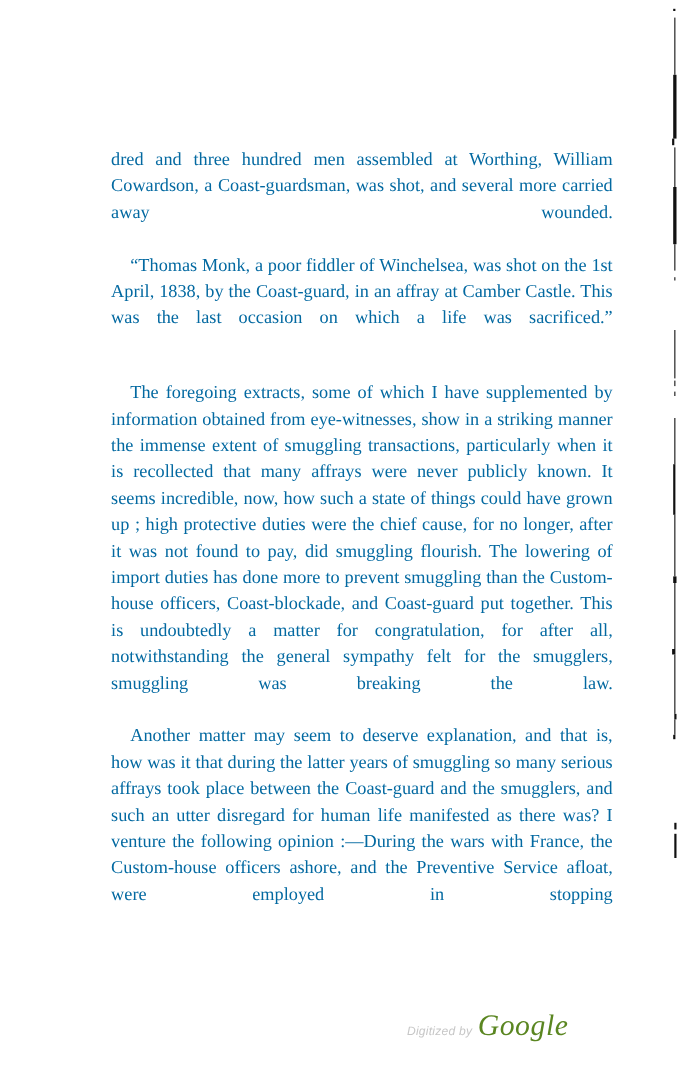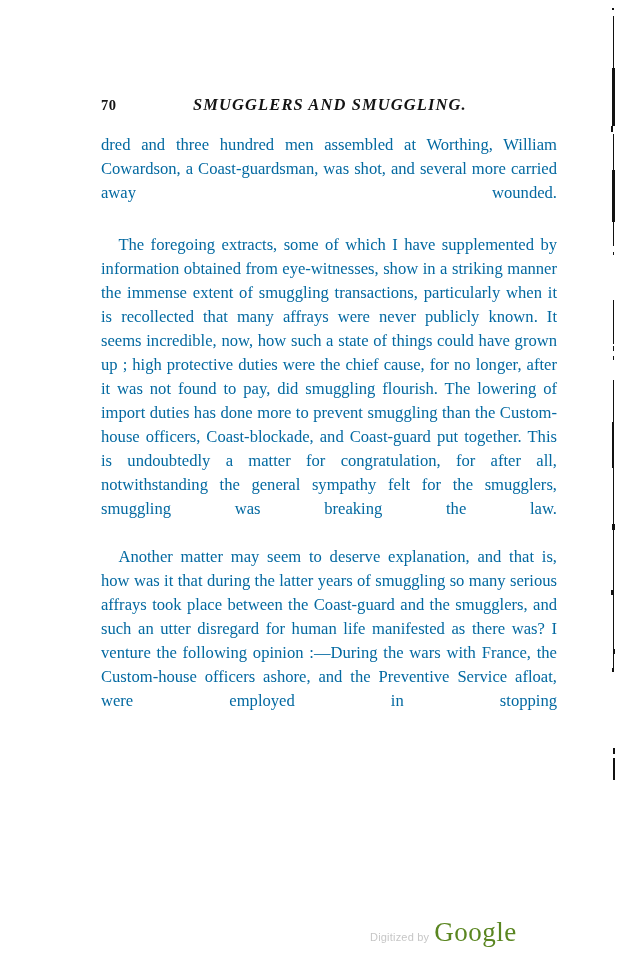--- a/index.html
+++ b/index.html
@@ -61,39 +61,40 @@
   }
   #textblock p {
     margin: 0;
     text-indent: 0;
     hyphens: none;
   }
   #textblock p.indent {
     text-indent: 1.05em;
   }
   #textblock p.gap-before {
-    margin-top: 4px;
+    margin-top: 20px;
   }
   
   #textblock p::after {
     content: "";
     display: inline-block;
     width: 100%;
   }
 
   
   #watermark {
     position: absolute;
     left: 370px;
     top: 917px;
     display: flex;
     align-items: baseline;
     gap: 5px;
     opacity: 0.92;
     user-select: none;
+    font-style: italic;
   }
   #wm-digitized {
     font-size: 11px;
     color: #c2c2c2;
     font-family: "Liberation Sans", sans-serif;
     letter-spacing: 0.2px;
   }
   #wm-google {
     font-size: 27px;
     color: #4d7c0f;
@@ -105,27 +106,24 @@
   .gutter-mark {
     position: absolute;
     background: #111111;
   }
 </style>
 </head>
 <body>
 
 <div id="page">
 
-  <div id="running-head">
-    <span id="folio">70</span>
-    <span id="head-title">SMUGGLERS AND SMUGGLING.</span>
-  </div>
 
   <div id="textblock">
       <p>dred and three hundred men assembled at Worthing, William Cowardson, a Coast-guardsman, was shot, and several more carried away wounded.</p>
+      <p class="indent">“Thomas Monk, a poor fiddler of Winchelsea, was shot on the 1st April, 1838, by the Coast-guard, in an affray at Camber Castle.   This was the last occasion on which a life was sacrificed.”</p>
       <p class="indent gap-before">The foregoing extracts, some of which I have supplemented by information obtained from eye-witnesses, show in a striking manner the immense extent of smuggling transactions, particularly when it is recollected that many affrays were never publicly known.  It seems incredible, now, how such a state of things could have grown up ; high protective duties were the chief cause, for no longer, after it was not found to pay, did smuggling flourish.   The lowering of import duties has done more to prevent smuggling than the Custom-house officers, Coast-blockade, and Coast-guard put together.   This is undoubtedly a matter for congratulation, for after all, notwithstanding the general sympathy felt for the smugglers, smuggling was breaking the law.</p>
       <p class="indent">Another matter may seem to deserve explanation, and that is, how was it that during the latter years of smuggling so many serious affrays took place between the Coast-guard and the smugglers, and such an utter disregard for human life manifested as there was?   I venture the following opinion :—During the wars with France, the Custom-house officers ashore, and the Preventive Service afloat, were employed in stopping</p>
     </div>
 
   <div id="watermark">
     <span id="wm-digitized">Digitized by</span>
     <span id="wm-google">Google</span>
   </div>
 
 <div class="gutter-mark" style="left: 612px; top: 8px; width: 2px; height: 2px;"></div>

